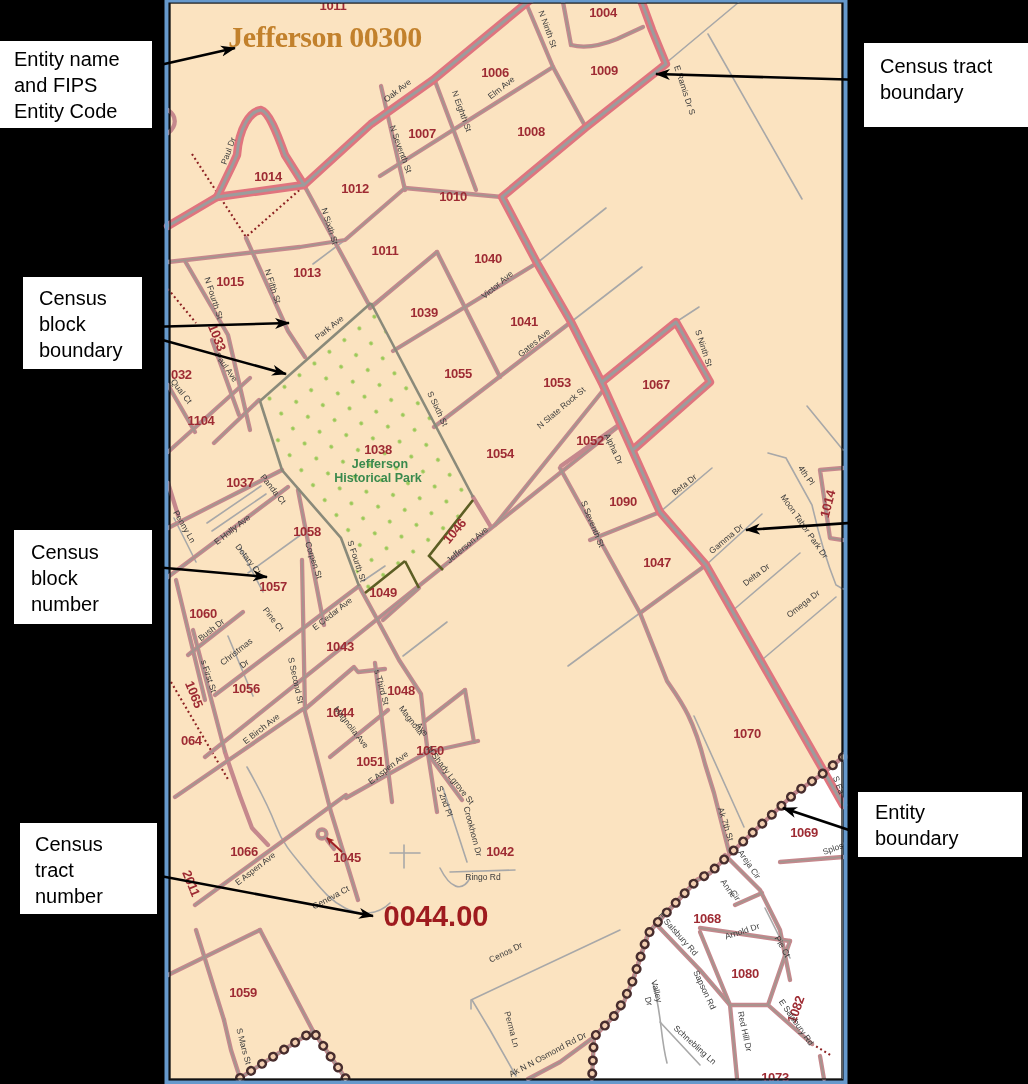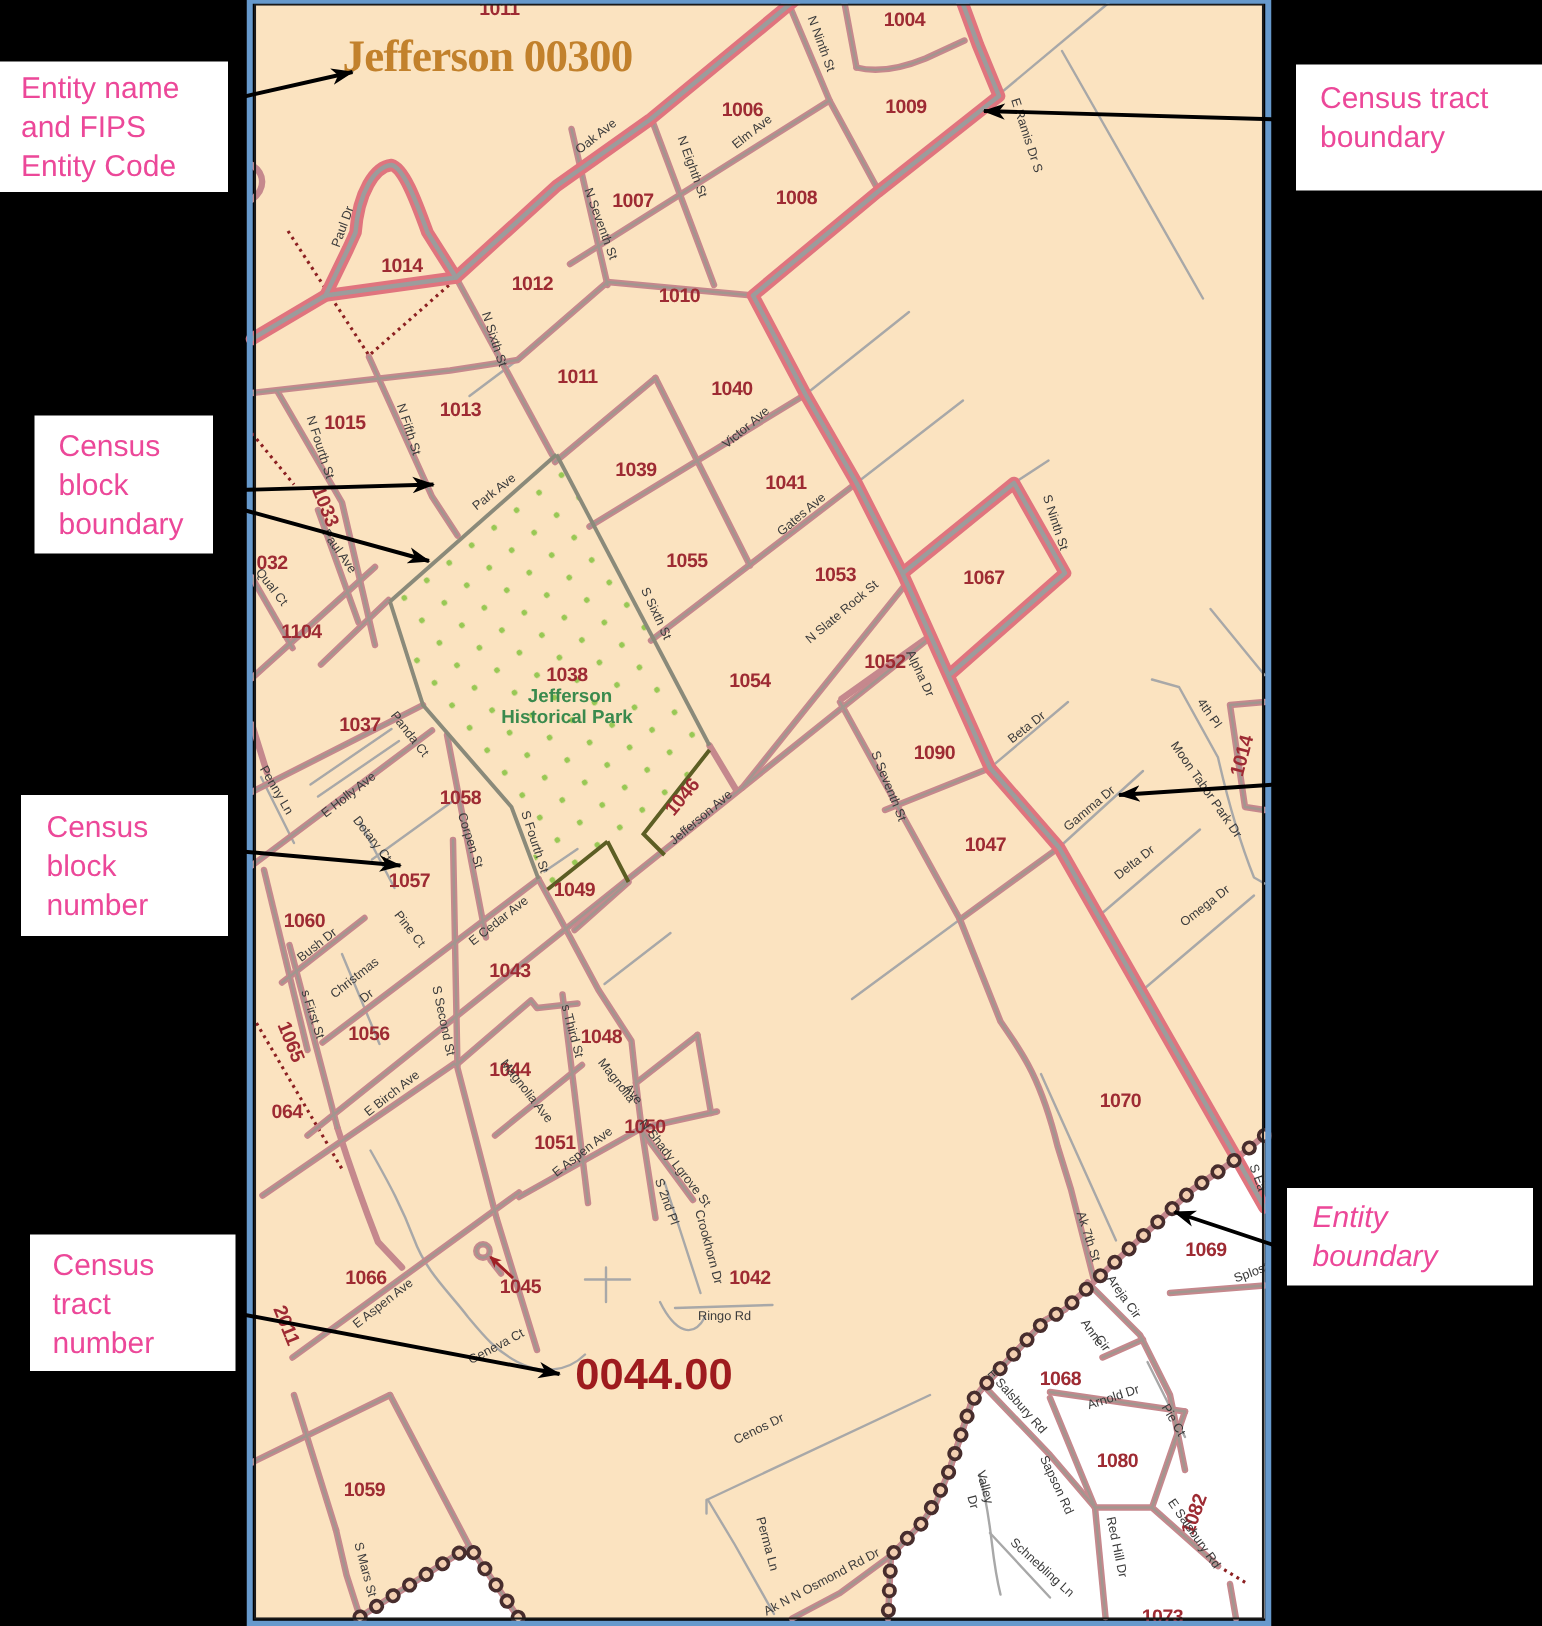--- a/index.html
+++ b/index.html
@@ -1,17 +1,17 @@
 <!DOCTYPE html>
 <html><head>
 <meta charset="utf-8">
 <style>
   html,body{margin:0;padding:0;background:#000;width:1028px;height:1084px;overflow:hidden;}
   #stage{position:relative;width:1028px;height:1084px;background:#000;font-family:"Liberation Sans",sans-serif;}
-  .lbl{position:absolute;background:#fff;color:#ec4899;font-size:20px;line-height:26px;}
+  .lbl{position:absolute;background:#fff;color:#000000;font-size:20px;line-height:26px;}
   svg{position:absolute;left:0;top:0;}
   .st{font-size:8.5px;fill:#3b3b3b;font-family:"Liberation Sans",sans-serif;}
   .bn{font-size:13px;font-weight:bold;fill:#9e2b33;font-family:"Liberation Sans",sans-serif;letter-spacing:-0.3px;}
 </style>
 </head>
 <body>
 <div id="stage">
 <svg width="1028" height="1084" viewBox="0 0 1028 1084">
 <defs>
 <pattern id="pd" width="19" height="19" patternUnits="userSpaceOnUse" patternTransform="rotate(-38 0 0)">
@@ -526,15 +526,15 @@
 
 <div class="lbl" style="left:20px;top:823px;width:137px;height:91px;">
       <div style="margin:8px 0 0 15px;">Census<br>tract<br>number</div>
     </div>
 
 <div class="lbl" style="left:864px;top:43px;width:164px;height:84px;">
       <div style="margin:10px 0 0 16px;">Census tract<br>boundary</div>
     </div>
 
 <div class="lbl" style="left:858px;top:792px;width:164px;height:65px;">
-      <div style="margin:7px 0 0 17px;font-style:italic;">Entity<br>boundary</div>
+      <div style="margin:7px 0 0 17px;">Entity<br>boundary</div>
     </div>
 </div>
 
 </body></html>

